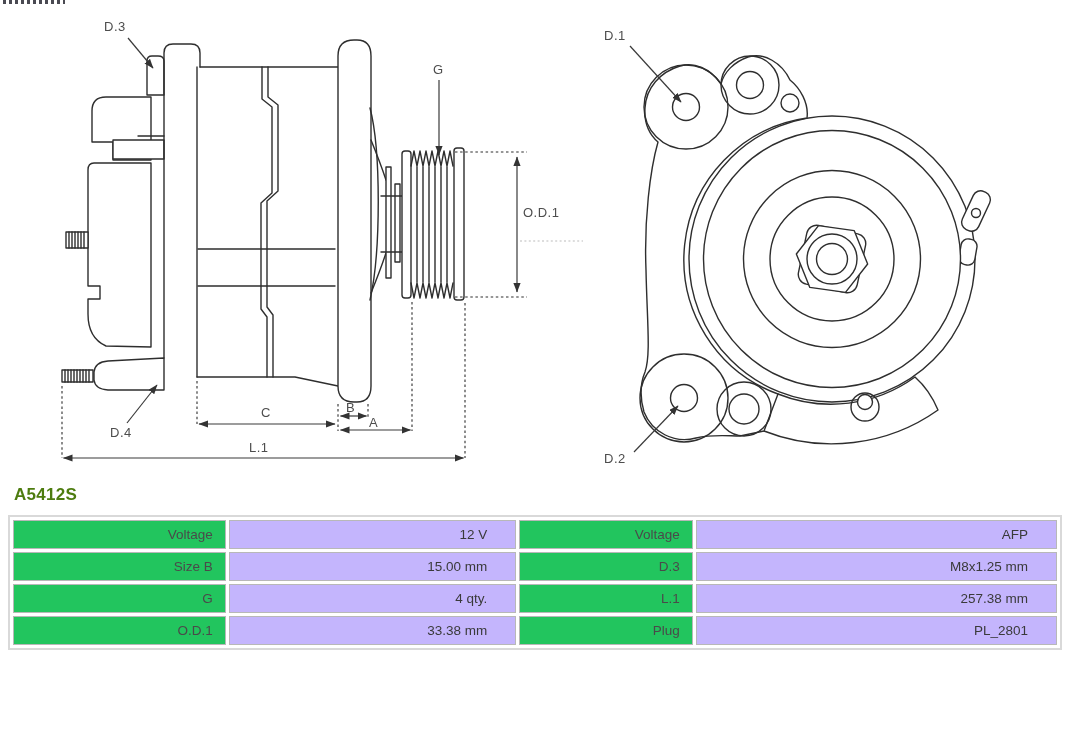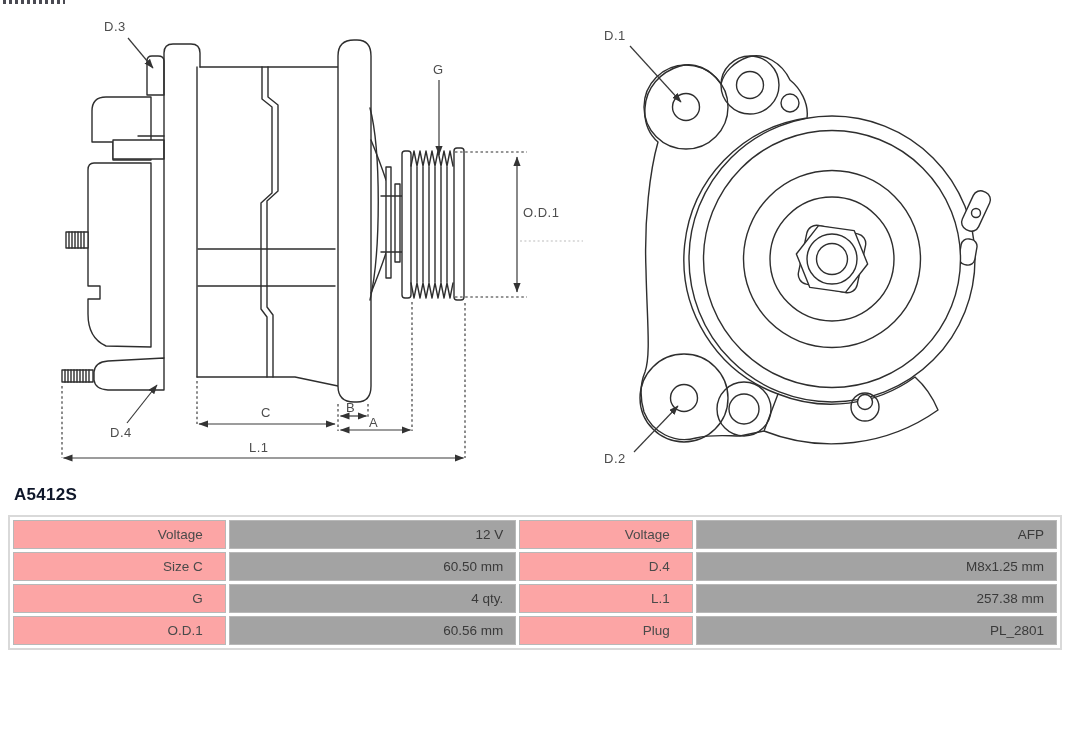--- a/index.html
+++ b/index.html
@@ -11,28 +11,28 @@
   #side-view{left:0;width:600px;height:480px;}
   #front-view{left:588px;width:492px;height:492px;}
   svg{display:block;}
   svg .f{fill:#ffffff;stroke:#2e2e2e;stroke-width:1.4;stroke-linejoin:round;}
   svg .nf{fill:none;stroke:#2e2e2e;stroke-width:1.4;stroke-linejoin:round;stroke-linecap:round;}
   svg .dot{fill:none;stroke:#2e2e2e;stroke-width:1.1;stroke-dasharray:2.5 2.6;}
   svg .dotg{fill:none;stroke:#bcbcbc;stroke-width:1.1;stroke-dasharray:2 2.4;}
   svg .dim{fill:none;stroke:#3a3a3a;stroke-width:1.2;}
   svg text{fill:#4d4d4d;font-size:13px;letter-spacing:.5px;font-family:"Liberation Sans",sans-serif;}
   .part-no{position:absolute;left:14px;top:485px;font-size:17px;font-weight:600;
-    color:#0f172a;letter-spacing:.3px;}
+    color:#4d7c0f;letter-spacing:.3px;}
   .spec-wrap{position:absolute;left:8px;top:515px;width:1054px;
     border:2px solid #d9d9d9;background:#ffffff;box-sizing:border-box;}
   table.specs{border-collapse:separate;border-spacing:3px;width:100%;table-layout:fixed;}
   table.specs td{height:29px;font-size:13.5px;text-align:right;vertical-align:middle;
     box-sizing:border-box;border:1px solid #b8b8b8;}
-  td.lbl{background:#fca5a5;color:#4a4a4a;padding-right:22px;}
-  td.val{background:#a3a3a3;color:#3a3a3a;padding-right:12px;}
+  td.lbl{background:#22c55e;color:#4a4a4a;padding-right:12px;}
+  td.val{background:#c4b5fd;color:#3a3a3a;padding-right:28px;}
   col.c1{width:211px;} col.c2{width:285px;} col.c3{width:172px;} col.c4{width:358px;}
 </style>
 </head>
 <body>
 
 <div class="artifact"></div>
 
 <div id="side-view" class="drawing">
 <svg width="600" height="480" viewBox="0 0 600 480">
   <defs>
@@ -277,32 +277,32 @@
         <col class="c4">
       </colgroup>
     <tbody>
       <tr>
         <td class="lbl">Voltage</td>
         <td class="val">12 V</td>
         <td class="lbl">Voltage</td>
         <td class="val">AFP</td>
       </tr>
       <tr>
-        <td class="lbl">Size C</td>
-        <td class="val">60.50 mm</td>
-        <td class="lbl">D.4</td>
+        <td class="lbl">Size B</td>
+        <td class="val">15.00 mm</td>
+        <td class="lbl">D.3</td>
         <td class="val">M8x1.25 mm</td>
       </tr>
       <tr>
         <td class="lbl">G</td>
         <td class="val">4 qty.</td>
         <td class="lbl">L.1</td>
         <td class="val">257.38 mm</td>
       </tr>
       <tr>
         <td class="lbl">O.D.1</td>
-        <td class="val">60.56 mm</td>
+        <td class="val">33.38 mm</td>
         <td class="lbl">Plug</td>
         <td class="val">PL_2801</td>
       </tr>
     </tbody>
   </table>
 </div>
 
 </body></html>

